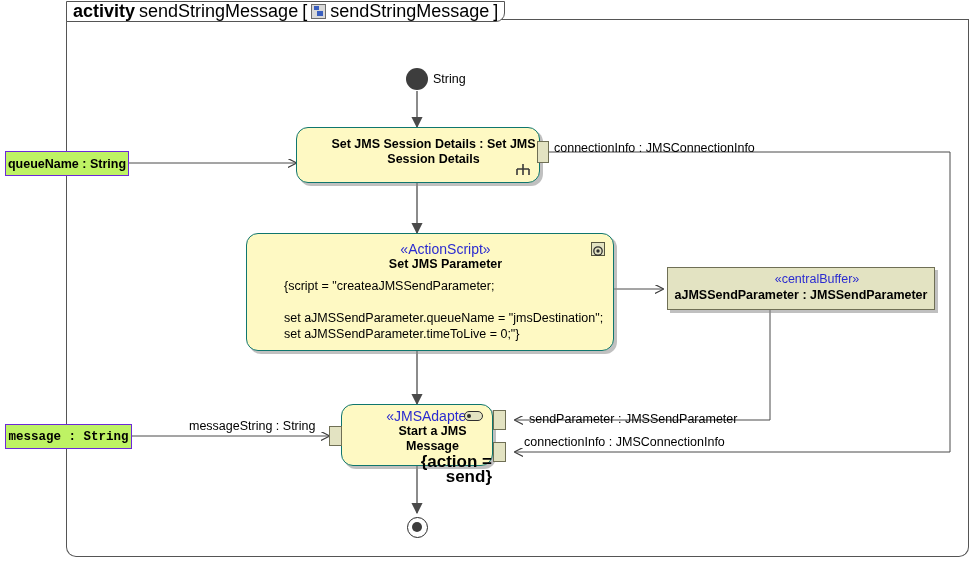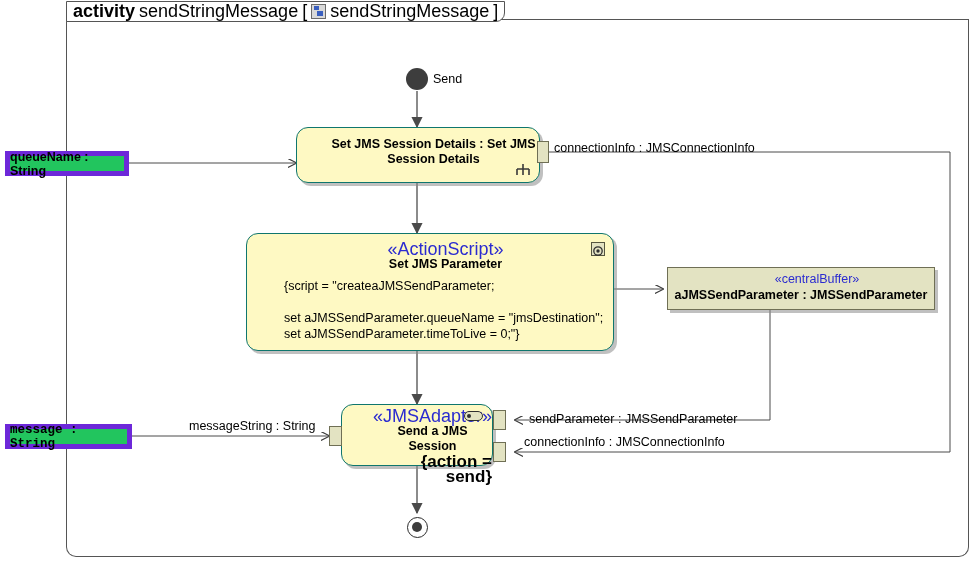--- a/index.html
+++ b/index.html
@@ -108,21 +108,21 @@
     background: #fef9c3;
     border: 1px solid #0f766e;
     border-radius: 12px;
     box-sizing: border-box;
     box-shadow: 3px 3px 0 0 rgba(140,140,140,0.55);
     color: #000000;
     padding-left: 31px;
   }
   .action .stereo {
     color: #2b2bd0;
-    font-size: 18px;
+    font-size: 14px;
     text-align: center;
     line-height: 15px;
   }
   .action .name {
     font-weight: bold;
     font-size: 12.5px;
     text-align: center;
     line-height: 15px;
   }
   .action .sub {
@@ -154,22 +154,22 @@
   }
   .buffer .name {
     font-weight: bold;
     font-size: 12.5px;
     text-align: center;
     line-height: 16px;
   }
 
   .param {
     position: absolute;
-    background: #22c55e;
-    border: 5px solid #6d28d9;
+    background: #bef264;
+    border: 1px solid #6d28d9;
     box-sizing: border-box;
     font-weight: bold;
     font-size: 12.5px;
     color: #000000;
     display: flex;
     align-items: center;
     justify-content: center;
   }
 
   
@@ -308,21 +308,21 @@
     <path d="M 770 310 L 770 420 L 515 420" fill="none" stroke="#4a4a4a" stroke-width="1" marker-end="url(#arrow)"></path>
 
     <line x1="417" y1="351" x2="417" y2="404" stroke="#5a5a5a" stroke-width="1.4" marker-end="url(#arrowfill)"></line>
 
     <line x1="129" y1="436" x2="329" y2="436" stroke="#4a4a4a" stroke-width="1" marker-end="url(#arrow)"></line>
 
     <line x1="417" y1="466" x2="417" y2="513" stroke="#5a5a5a" stroke-width="1.4" marker-end="url(#arrowfill)"></line>
   </svg>
 
   <div class="start-node" style="left:406px; top:68px;"></div>
-  <div class="node-label" style="left:433px; top:72px;">Send</div>
+  <div class="node-label" style="left:433px; top:72px;">String</div>
 
   <div class="action" style="left:296px; top:127px; width:244px; height:56px;">
     <div class="name" style="margin-top:9px;">Set JMS Session Details : Set JMS Session Details</div>
     <svg class="icon-rake" style="right:9px; bottom:6px;" width="14" height="13">
       <path d="M1 6 H13 M1 6 V12 M7 6 V12 M13 6 V12 M7 1 V6" stroke="#3a3a3a" stroke-width="1.6" fill="none"></path>
     </svg>
   </div>
 
   <div class="pin" style="left:537px; top:141px; width:12px; height:22px;"></div>
   <div class="edge-label" style="left:554px; top:141px;">connectionInfo : JMSConnectionInfo</div>
@@ -344,21 +344,21 @@
     </div>
   </div>
 
   <div class="buffer" style="left:667px; top:267px; width:268px; height:43px;">
     <div class="stereo" style="margin-top:3px;margin-left:32px;">«centralBuffer»</div>
     <div class="name">aJMSSendParameter : JMSSendParameter</div>
   </div>
 
   <div class="action" style="left:341px; top:404px; width:152px; height:62px;">
     <div class="stereo" style="margin-top:4px;text-align:center;">«JMSAdapter»</div>
-    <div class="name">Send a JMS Session</div>
+    <div class="name">Start a JMS Message</div>
     <div class="sub">{action = send}</div>
     <div class="icon-adapter" style="right:9px; top:6px;"></div>
   </div>
 
   <div class="pin" style="left:329px; top:426px; width:13px; height:20px;"></div>
   <div class="edge-label" style="left:189px; top:419px;">messageString : String</div>
 
   <div class="pin" style="left:493px; top:410px; width:13px; height:20px;"></div>
   <div class="edge-label" style="left:529px; top:412px;">sendParameter : JMSSendParameter</div>
 

